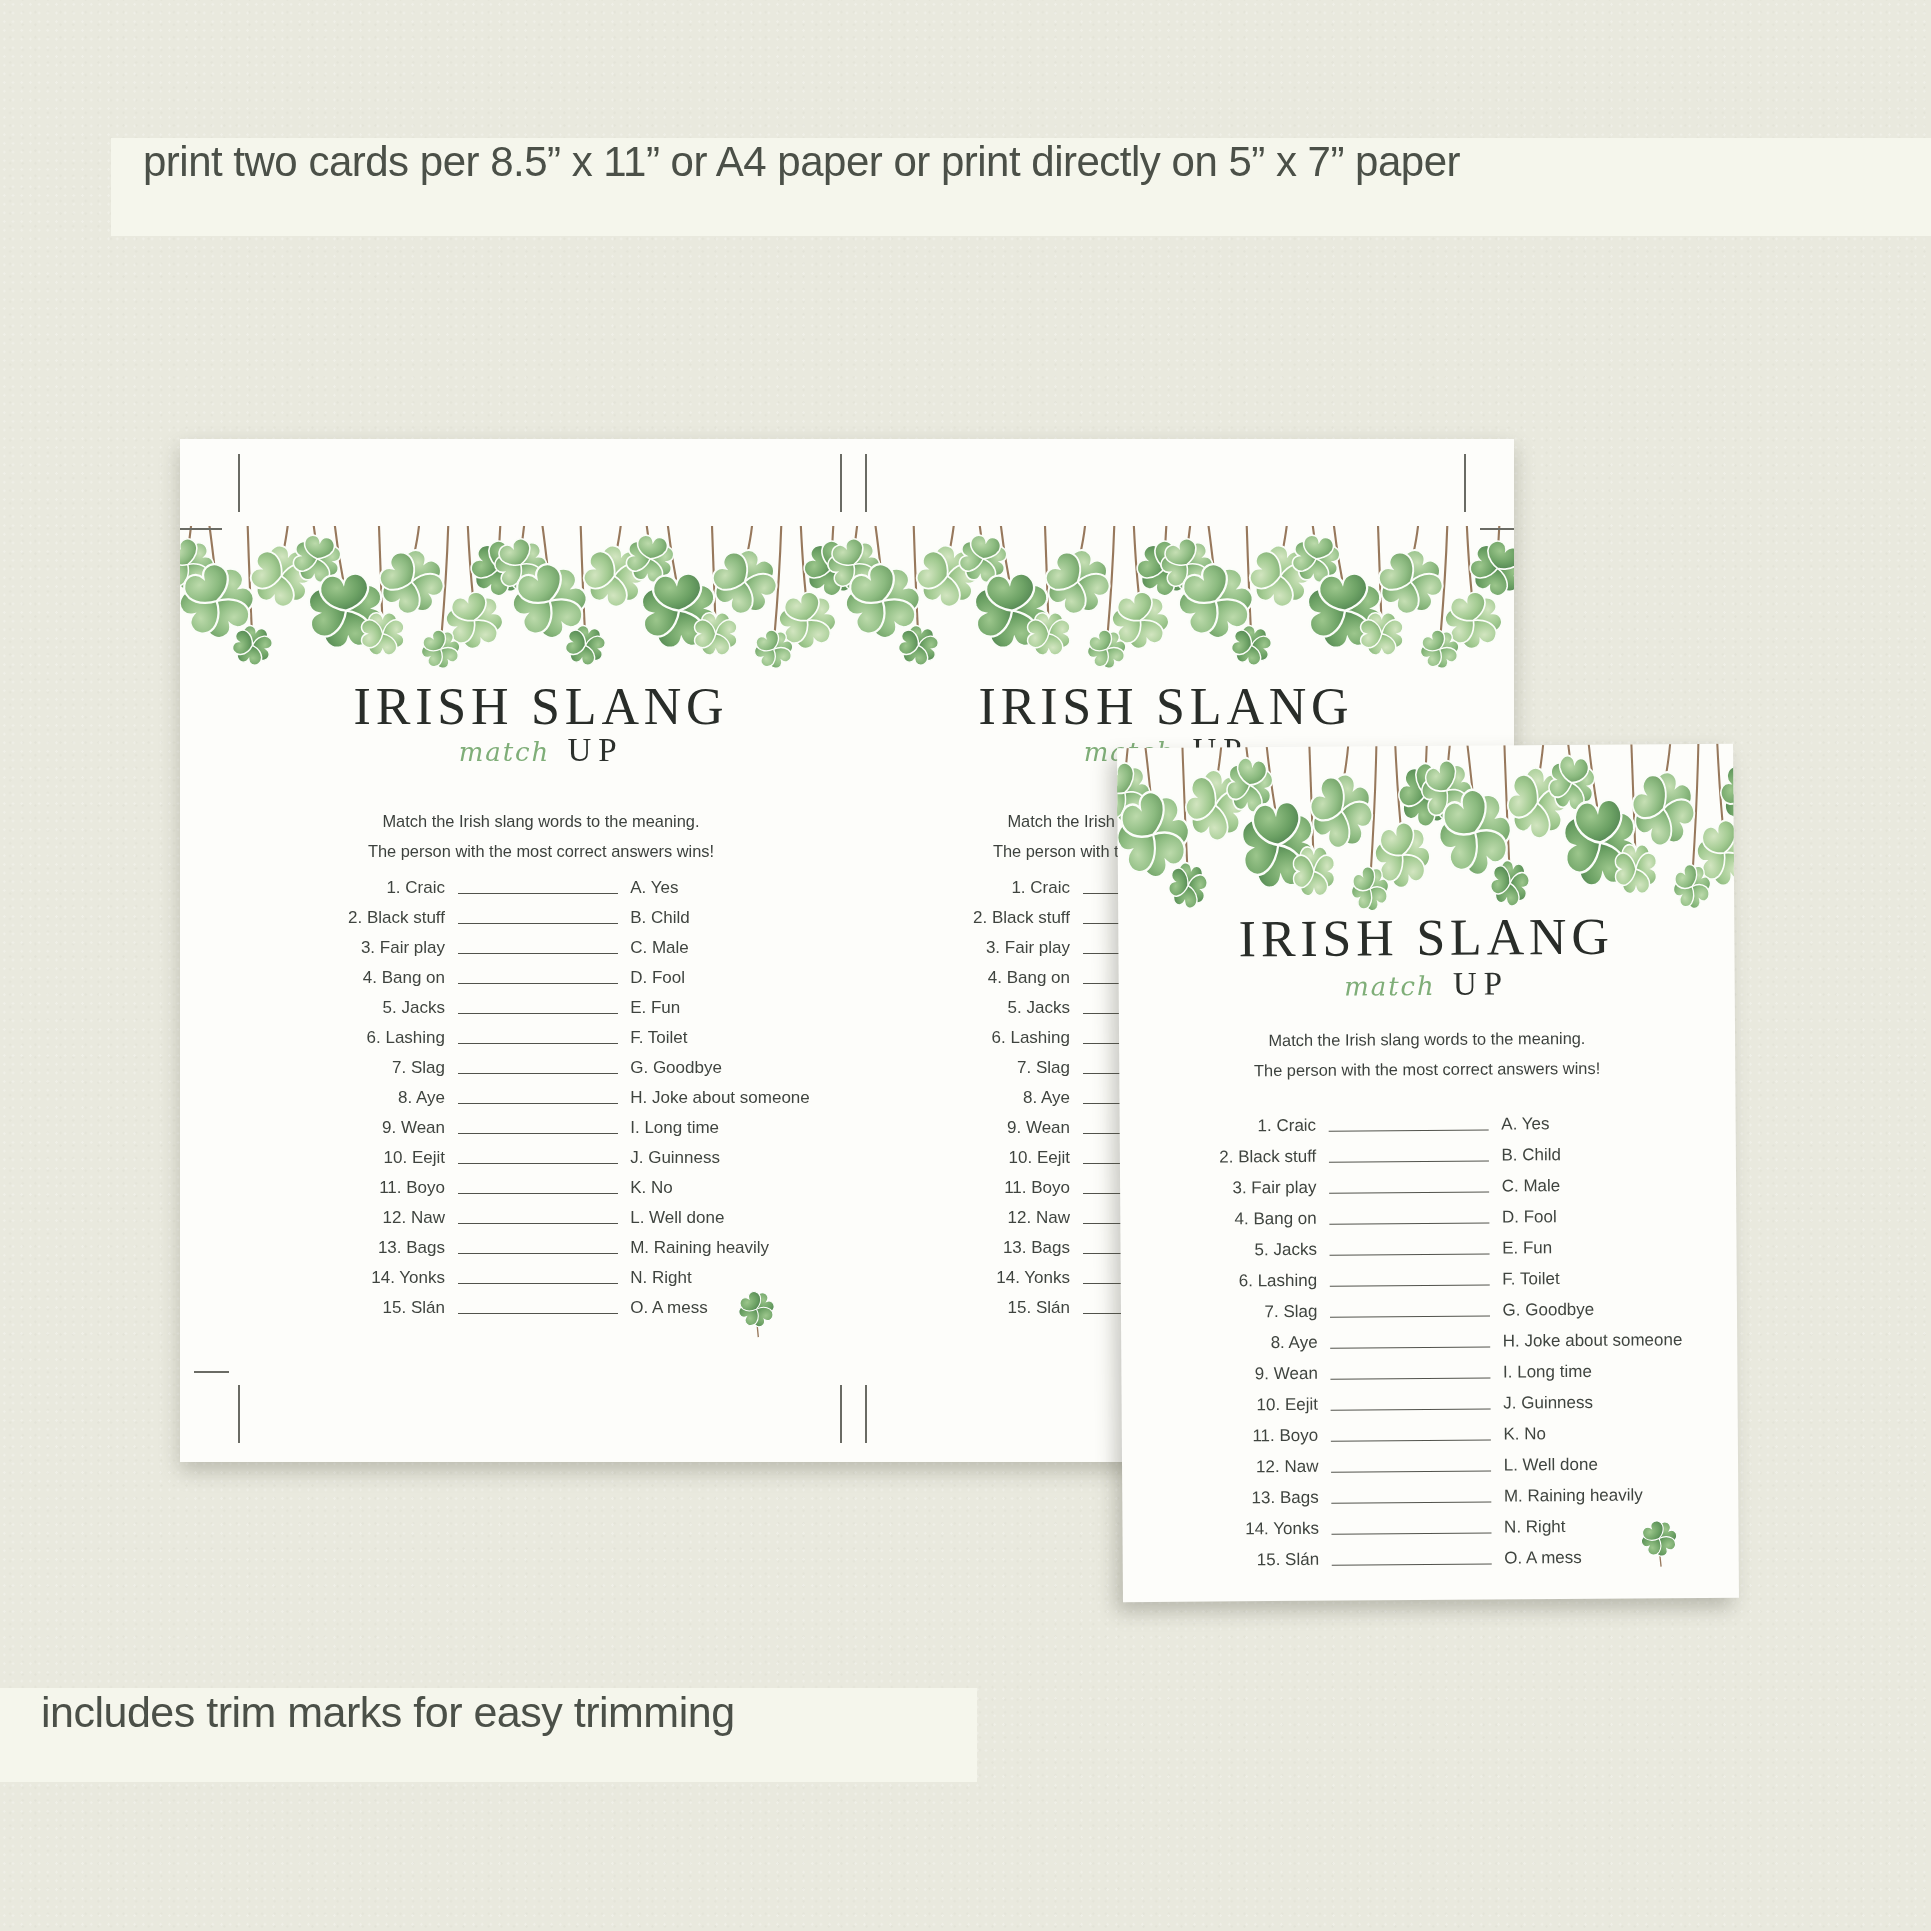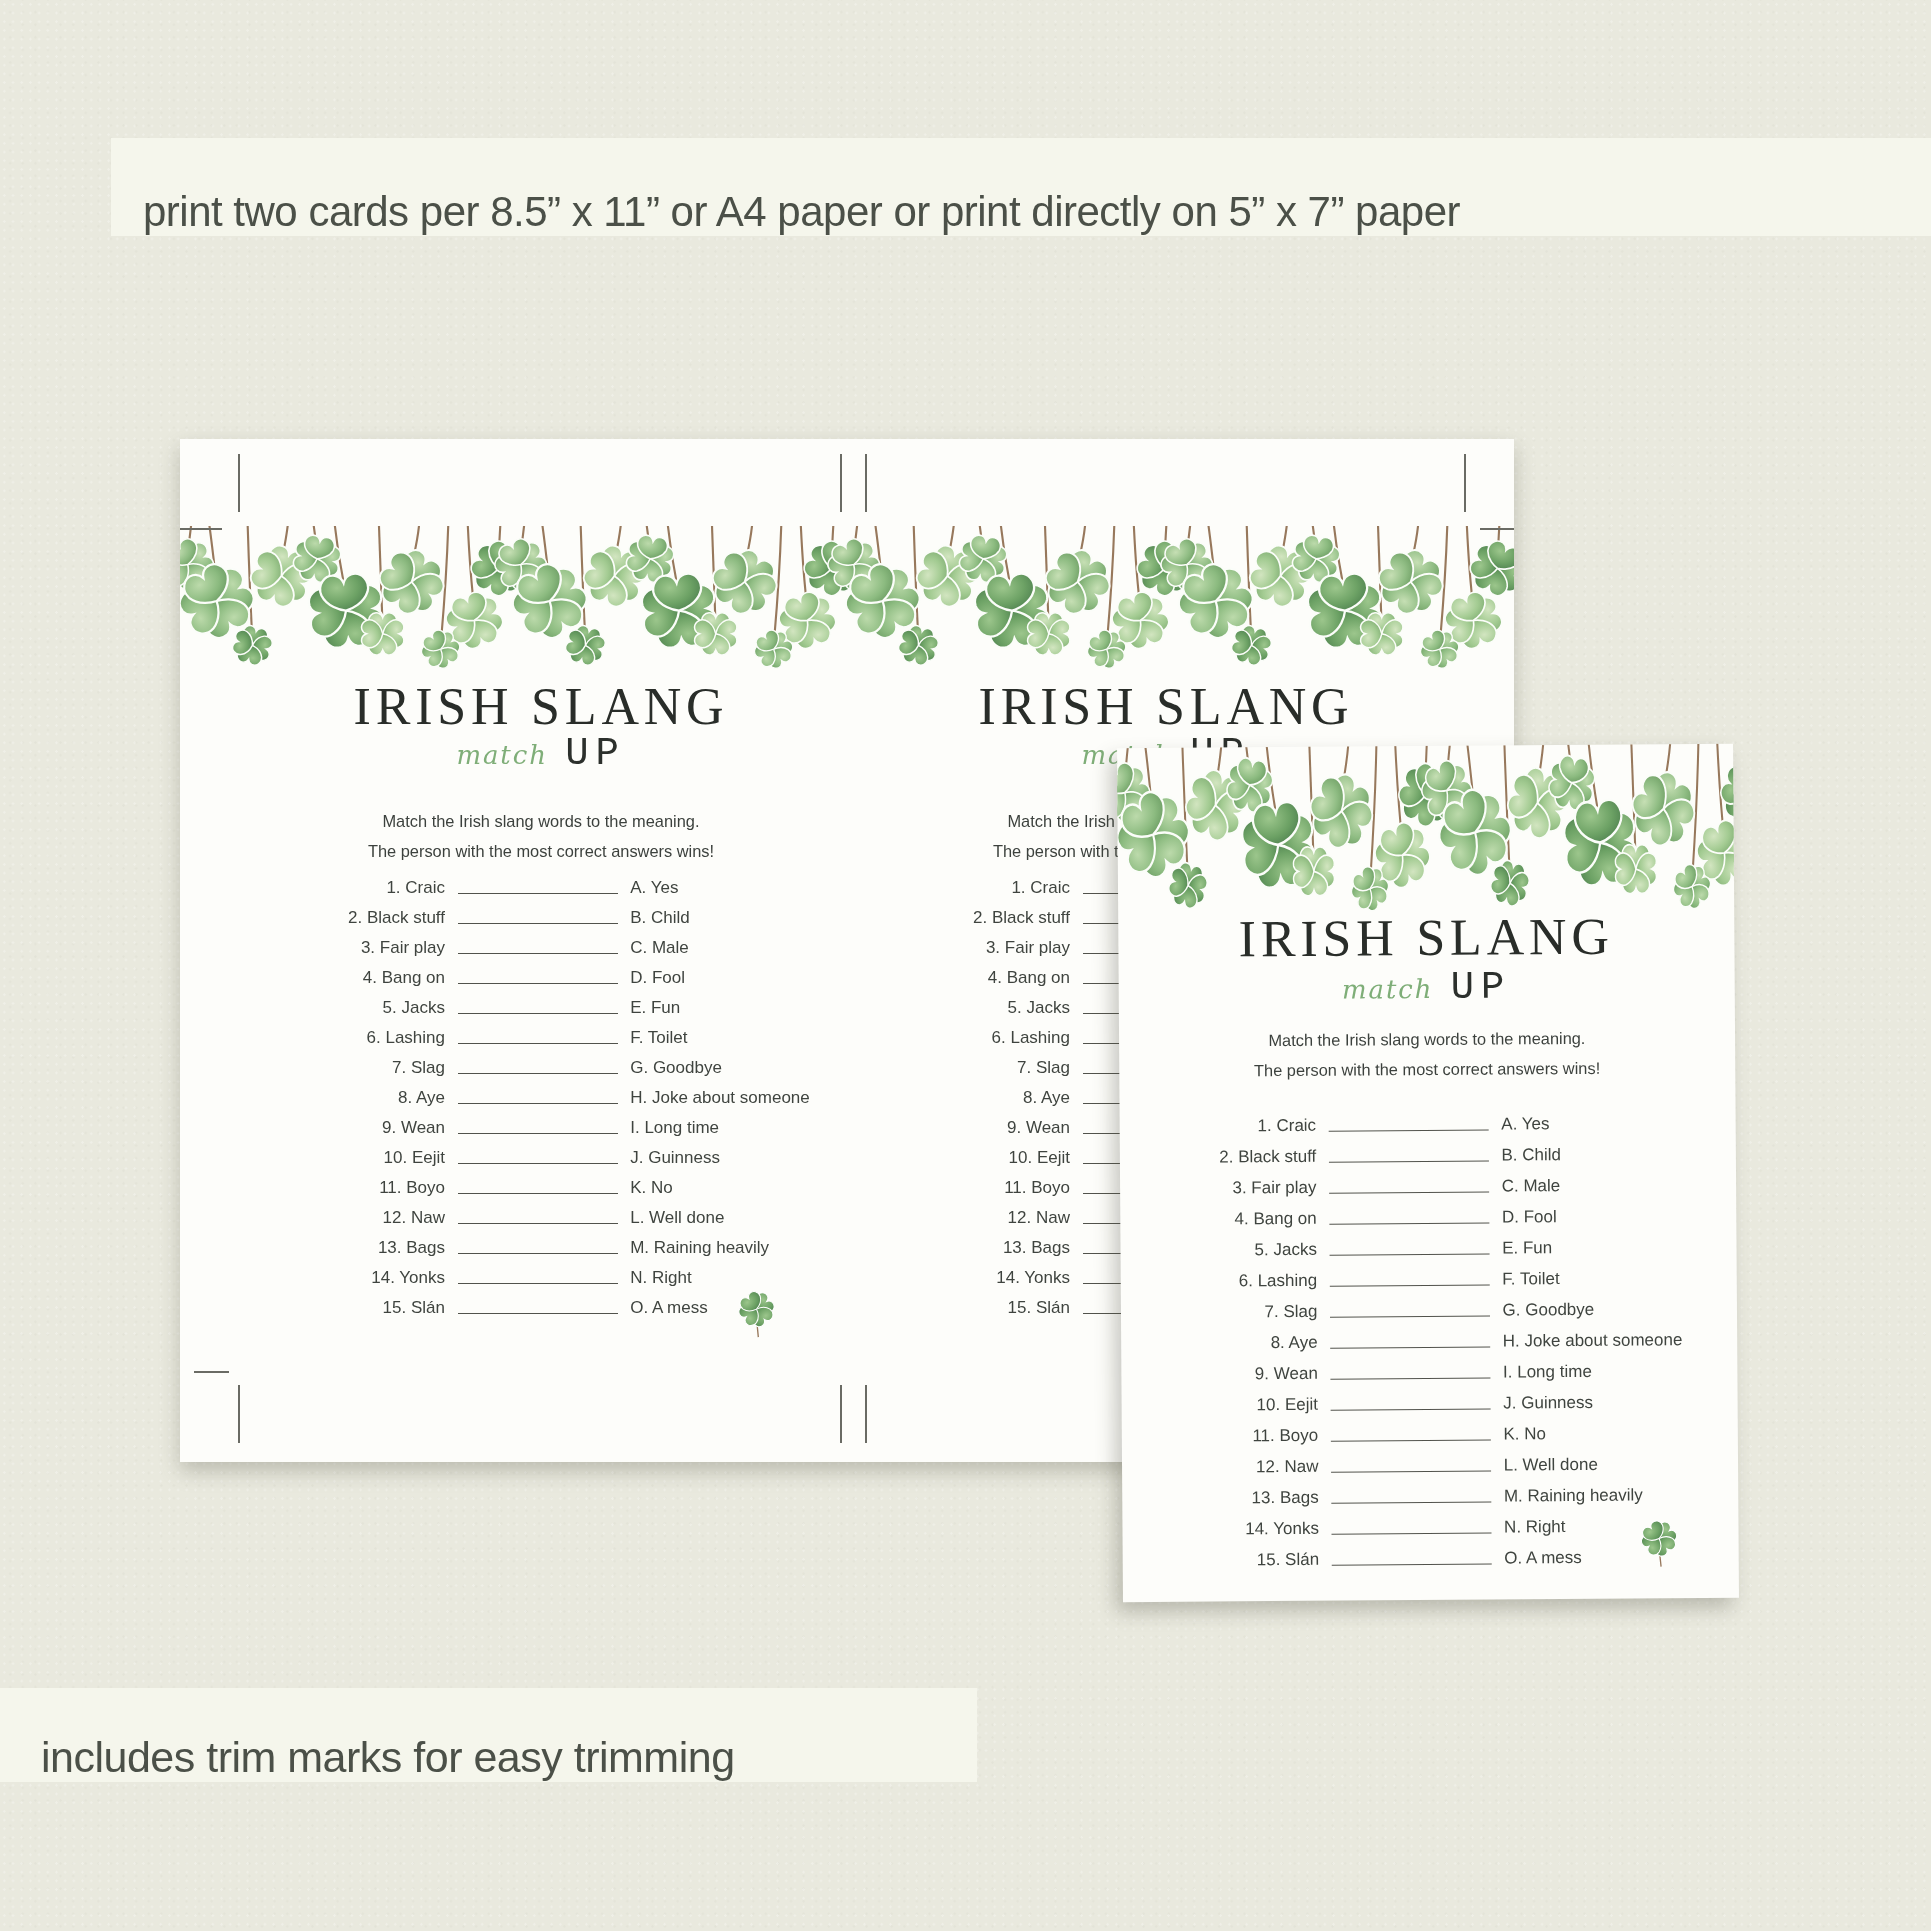--- a/index.html
+++ b/index.html
@@ -9,21 +9,21 @@
     background-image:
       radial-gradient(rgba(255,255,255,.28) 1px, transparent 1.4px),
       radial-gradient(rgba(130,130,105,.05) 1px, transparent 1.4px);
     background-size:8.7px 8.7px, 12.6px 12.6px;
     background-position:0 0, 3.9px 5.8px;
     font-family:"Liberation Sans", sans-serif;
   }
 
   
   .banner{
-    position:absolute;background:#f5f6ec;display:flex;align-items:flex-end;
+    position:absolute;background:#f5f6ec;display:flex;align-items:flex-start;
     color:#4b5048;letter-spacing:-0.5px;
   }
   .banner-top{left:111px;top:138px;width:1820px;height:98px;font-size:42px;padding-left:32px;box-sizing:border-box;}
   .banner-bottom{left:0;top:1688px;width:977px;height:94px;font-size:43px;padding-left:41px;box-sizing:border-box;}
 
   
   .sheet{
     position:absolute;left:180px;top:439px;width:1334px;height:1023px;
     background:#fdfdfa;box-shadow:0 8.7px 19.3px rgba(95,95,80,.33);z-index:1;
   }
@@ -46,21 +46,21 @@
   }
   .match-up{
     position:absolute;top:var(--match-top);width:100%;
     display:flex;justify-content:center;align-items:baseline;gap:17.4px;
   }
   .script-word{
     font-family:"DejaVu Serif", serif;font-style:italic;font-size:26px;
     color:#7fae78;letter-spacing:1.9px;
   }
   .caps-word{
-    font-family:Liberation Mono, monospace;font-size:39px;letter-spacing:6.8px;color:#2c302c;
+    font-family:Liberation Serif, serif;font-size:33px;letter-spacing:6.8px;color:#2c302c;
   }
   .instructions{
     position:absolute;top:var(--instr-top);width:100%;text-align:center;
     font-size:16.4px;line-height:30px;color:#3c413d;
   }
   .match-list{position:absolute;top:var(--list-top);left:var(--list-left);}
   .row{display:flex;align-items:flex-end;height:var(--rowh);box-sizing:border-box;padding-bottom:4.8px;}
   .word-col{width:205px;text-align:right;white-space:nowrap;font-size:17px;color:#3f443f;line-height:1;}
   .blank{width:160px;border-bottom:1.7px solid #52534c;height:11.6px;margin:0 12.6px 1.9px 12.6px;}
   .meaning-col{text-align:left;white-space:nowrap;font-size:17px;color:#3f443f;line-height:1;}

